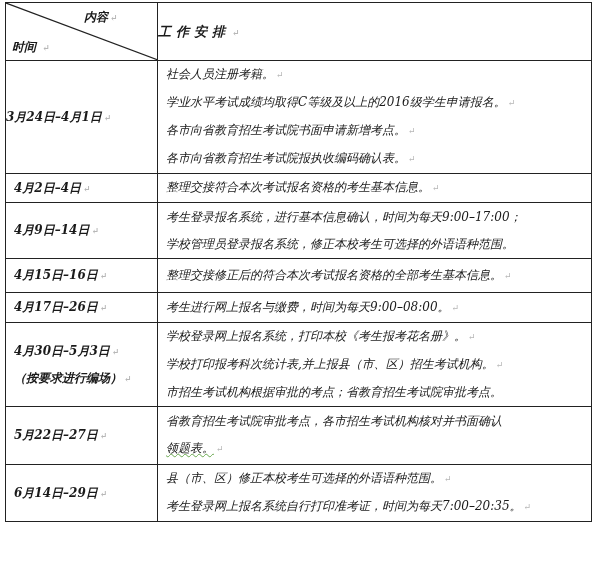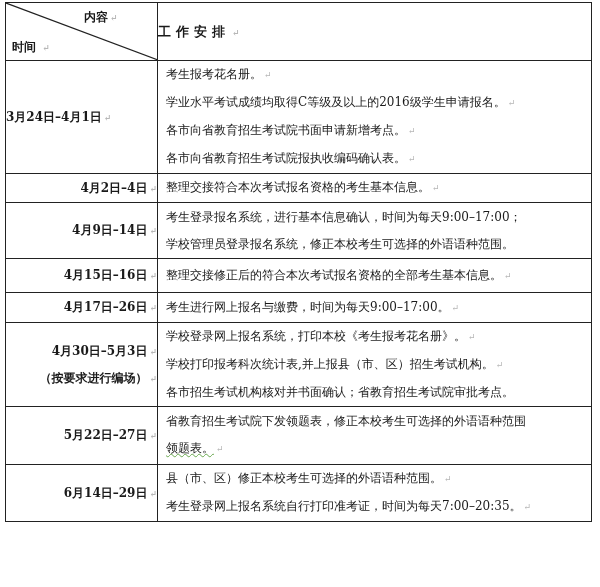--- a/index.html
+++ b/index.html
@@ -1,27 +1,27 @@
 <!DOCTYPE html>
 <html><head>
 <meta charset="utf-8">
 <style>
   html, body { margin: 0; padding: 0; background: #ffffff; }
   body { width: 600px; height: 587px; position: relative; overflow: hidden;
          font-family: "DejaVu Serif", "Liberation Serif", serif; color: #1a1a1a; }
-  .tbl { position: absolute; left: 5px; top: 2px; width: 493px; border-collapse: collapse; table-layout: fixed; }
+  .tbl { position: absolute; left: 5px; top: 2px; width: 493px; border-collapse: collapse; table-layout: fixed; font-style: italic; }
   .tbl td { border: 1.5px solid #222; padding: 0; vertical-align: middle; }
   .col-time { width: 152px; }
   .col-work { width: 434px; }
   .hdr-time { position: relative; height: 57px; overflow: hidden; }
   .diag { position: absolute; left: 0; top: 0; width: 152px; height: 57px; }
   .hdr-content { position: absolute; left: 78px; top: 6px; font-size: 12px; font-weight: bold; }
   .hdr-timelabel { position: absolute; left: 6px; top: 36px; font-size: 12px; font-weight: bold; }
   .hdr-work { text-align: left; font-size: 13px; font-weight: bold; letter-spacing: 5px; }
-  .time-cell { font-size: 12px; font-weight: bold; padding-left: 8px !important; line-height: 26px; text-align: right; }
+  .time-cell { font-size: 12px; font-weight: bold; padding-left: 8px !important; line-height: 26px; }
   .time-cell.center { text-align: left; padding-left: 0 !important; }
   .work-cell { font-size: 12px; padding-left: 8px !important; line-height: 27px; }
   .work-line { display: block; white-space: nowrap; }
   .pilcrow { color: #b7b7b7; font-size: 9px; margin-left: 2px; }
   .wavy { text-decoration: underline wavy #6aa84f; text-decoration-thickness: 1px; }
   .r0 { height: 57px; } .r1 { height: 112px; } .r2 { height: 29px; } .r3 { height: 56px; }
   .r4 { height: 34px; } .r5 { height: 30px; } .r6 { height: 84px; } .r7 { height: 63px; }
   .r8 { height: 58px; } .r9 { height: 56px; }
 </style>
 </head>
@@ -40,21 +40,21 @@
       </svg>
       <span class="hdr-content"><span>内容</span><span class="pilcrow">↵</span></span>
       <span class="hdr-timelabel"><span>时间</span> <span class="pilcrow">↵</span></span>
     </td>
     <td class="hdr-work"><span>工作安排</span><span class="pilcrow">↵</span></td>
   </tr>
 
   <tr class="r1">
     <td class="time-cell center"><span>3月24日–4月1日</span><span class="pilcrow">↵</span></td>
     <td class="work-cell">
-      <span class="work-line"><span>考生报考花名册。</span><span class="pilcrow">↵</span></span>
+      <span class="work-line"><span>社会人员注册考籍。</span><span class="pilcrow">↵</span></span>
       <span class="work-line"><span>学业水平考试成绩均取得C等级及以上的2016级学生申请报名。</span><span class="pilcrow">↵</span></span>
       <span class="work-line"><span>各市向省教育招生考试院书面申请新增考点。</span><span class="pilcrow">↵</span></span>
       <span class="work-line"><span>各市向省教育招生考试院报执收编码确认表。</span><span class="pilcrow">↵</span></span>
     </td>
   </tr>
 
   <tr class="r2">
     <td class="time-cell"><span>4月2日–4日</span><span class="pilcrow">↵</span></td>
     <td class="work-cell">
       <span class="work-line"><span>整理交接符合本次考试报名资格的考生基本信息。</span><span class="pilcrow">↵</span></span>
@@ -72,41 +72,41 @@
   <tr class="r4">
     <td class="time-cell"><span>4月15日–16日</span><span class="pilcrow">↵</span></td>
     <td class="work-cell">
       <span class="work-line"><span>整理交接修正后的符合本次考试报名资格的全部考生基本信息。</span><span class="pilcrow">↵</span></span>
     </td>
   </tr>
 
   <tr class="r5">
     <td class="time-cell"><span>4月17日–26日</span><span class="pilcrow">↵</span></td>
     <td class="work-cell">
-      <span class="work-line"><span>考生进行网上报名与缴费，时间为每天9:00–17:00。</span><span class="pilcrow">↵</span></span>
+      <span class="work-line"><span>考生进行网上报名与缴费，时间为每天9:00–08:00。</span><span class="pilcrow">↵</span></span>
     </td>
   </tr>
 
   <tr class="r6">
     <td class="time-cell">
       <span class="work-line"><span>4月30日–5月3日</span><span class="pilcrow">↵</span></span>
       <span class="work-line"><span>（按要求进行编场）</span><span class="pilcrow">↵</span></span>
     </td>
     <td class="work-cell">
       <span class="work-line"><span>学校登录网上报名系统，打印本校《考生报考花名册》。</span><span class="pilcrow">↵</span></span>
       <span class="work-line"><span>学校打印报考科次统计表,并上报县（市、区）招生考试机构。</span><span class="pilcrow">↵</span></span>
-      <span class="work-line"><span>各市招生考试机构核对并书面确认；省教育招生考试院审批考点。</span></span>
+      <span class="work-line"><span>市招生考试机构根据审批的考点；省教育招生考试院审批考点。</span></span>
     </td>
   </tr>
 
 
   <tr class="r8">
     <td class="time-cell"><span>5月22日–27日</span><span class="pilcrow">↵</span></td>
     <td class="work-cell">
-      <span class="work-line"><span>省教育招生考试院下发领题表，修正本校考生可选择的外语语种范围</span></span>
+      <span class="work-line"><span>省教育招生考试院审批考点，各市招生考试机构核对并书面确认</span></span>
       <span class="work-line"><span class="wavy">领题表。</span><span class="pilcrow">↵</span></span>
     </td>
   </tr>
 
   <tr class="r9">
     <td class="time-cell"><span>6月14日–29日</span><span class="pilcrow">↵</span></td>
     <td class="work-cell">
       <span class="work-line"><span>县（市、区）修正本校考生可选择的外语语种范围。</span><span class="pilcrow">↵</span></span>
       <span class="work-line"><span>考生登录网上报名系统自行打印准考证，时间为每天7:00–20:35。</span><span class="pilcrow">↵</span></span>
     </td>

